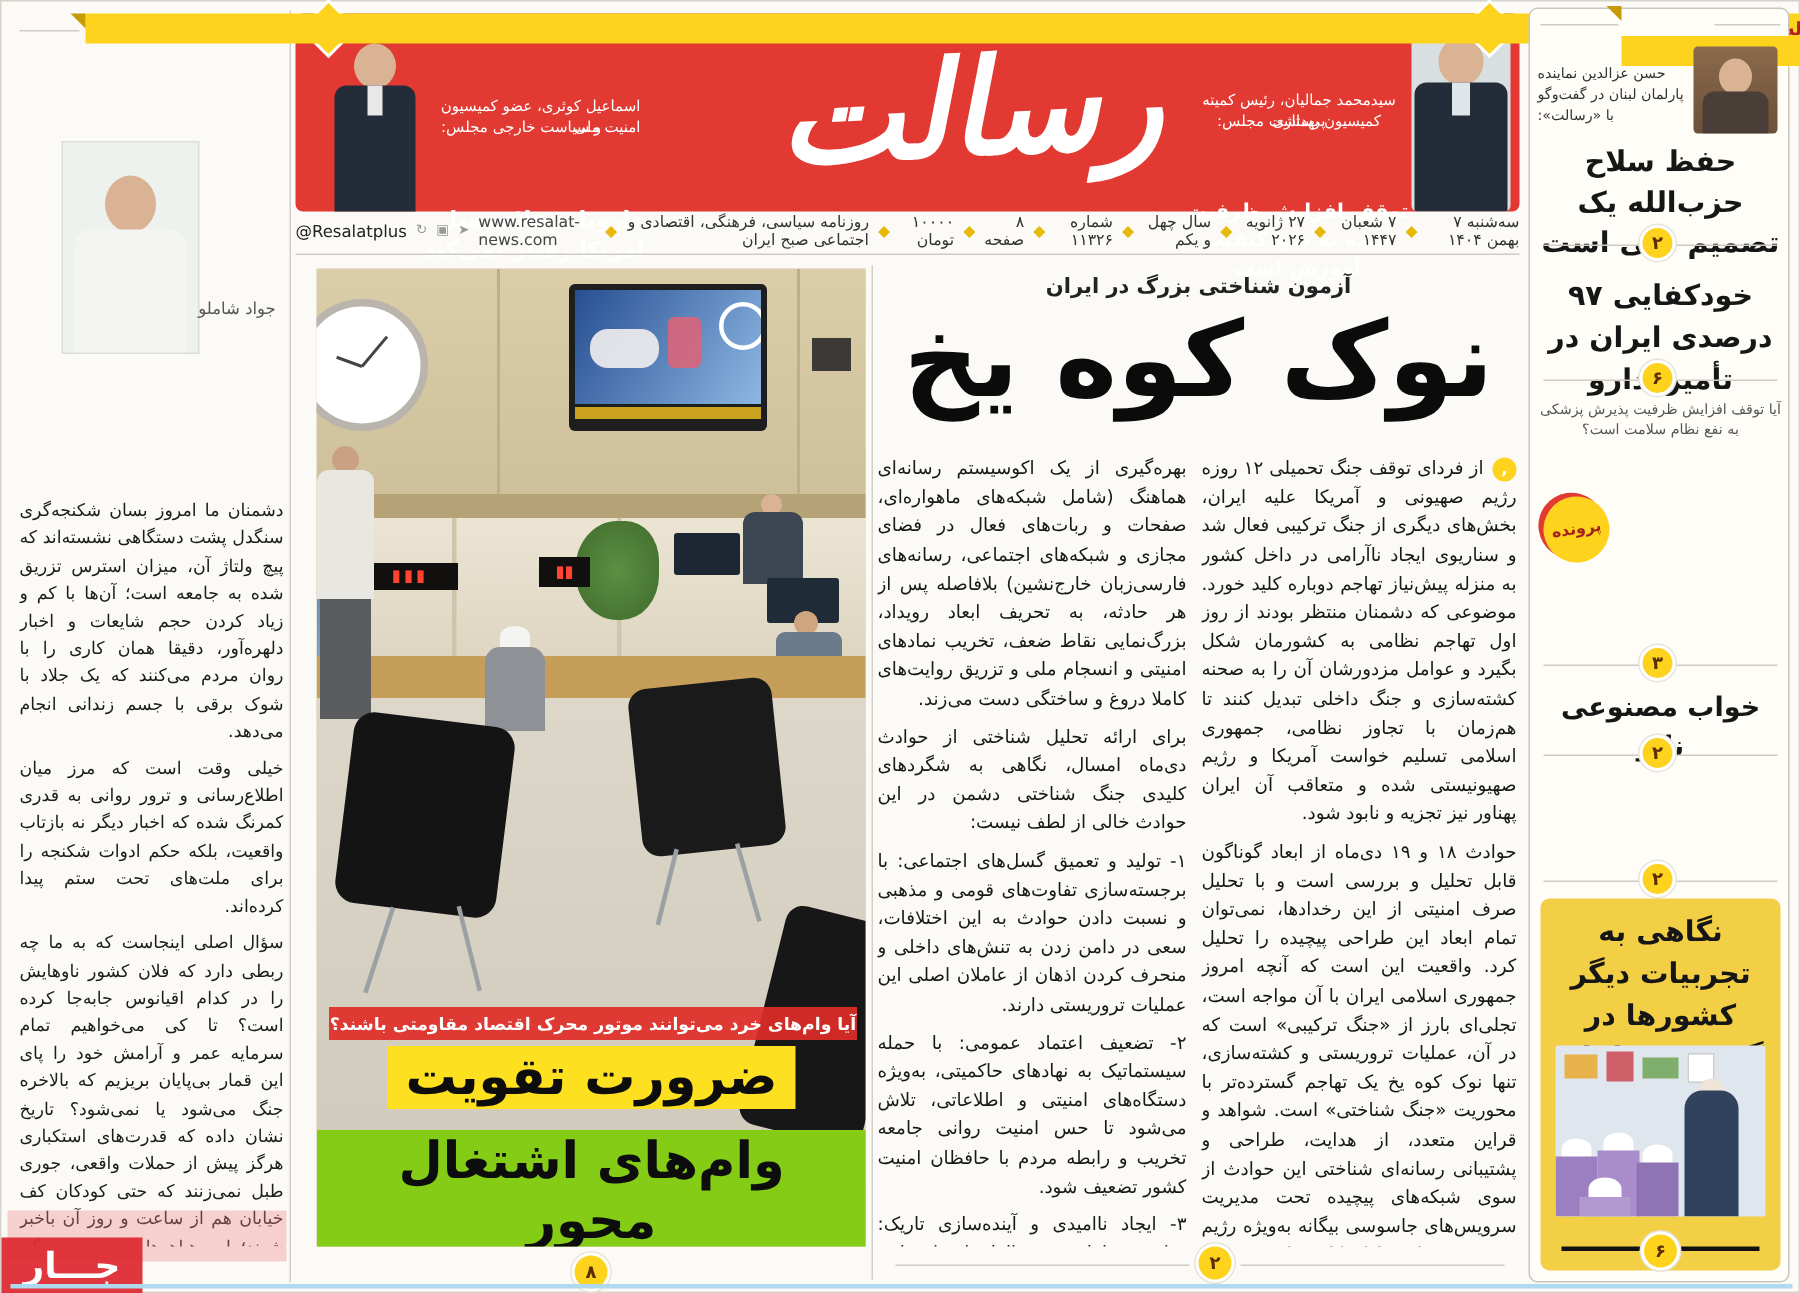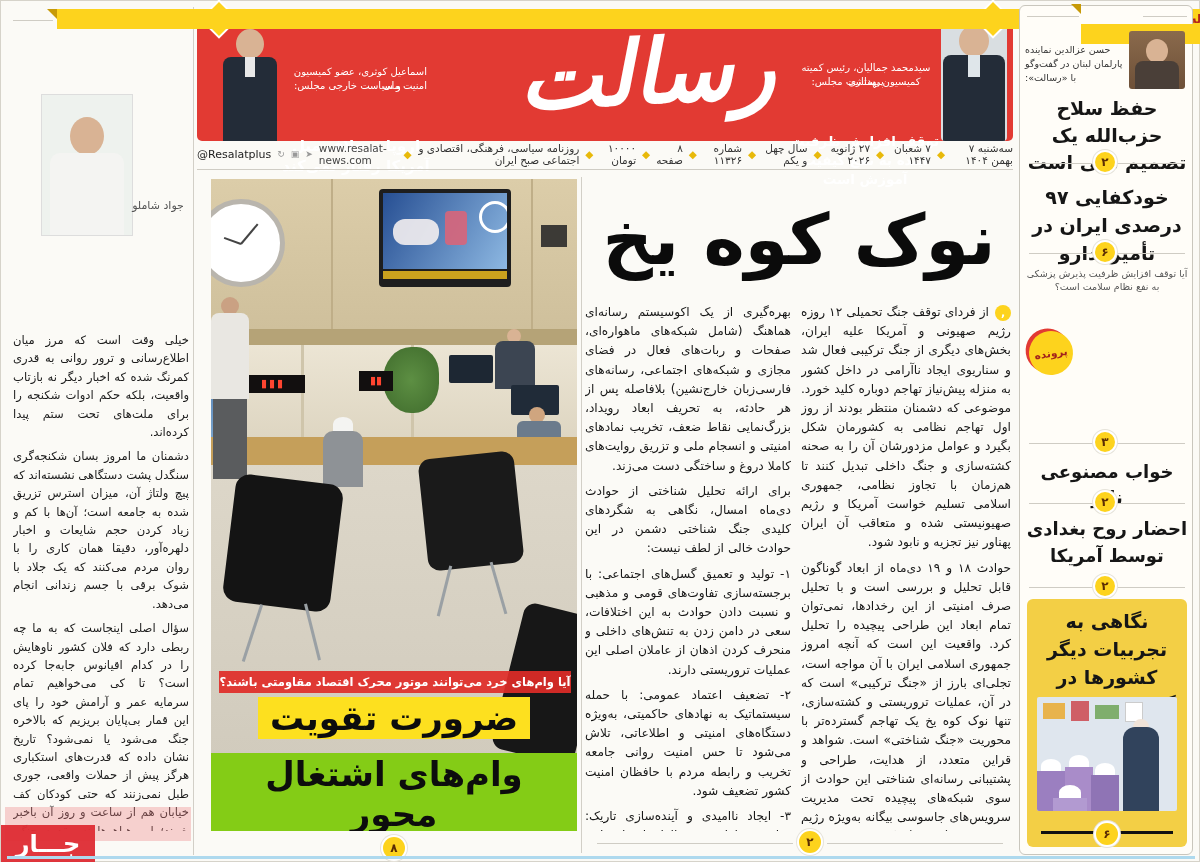--- a/index.html
+++ b/index.html
@@ -92,22 +92,22 @@
   <div class="abs tab" style="left:56px;top:8px">سرمقاله</div>
   <div class="abs fold" style="left:46px;top:8px"></div>
 
   <div class="abs" style="left:40px;top:93px;width:90px;height:140px;background:#eef2ee;border:1px solid #ddd;overflow:hidden">
     <div class="abs head" style="left:28px;top:22px;width:34px;height:38px"></div>
     <div class="abs" style="left:8px;top:58px;width:74px;height:82px;background:#f4f4f2;border-radius:10px 10px 0 0"></div>
   </div>
   <div class="abs" style="left:128px;top:198px;width:58px;font-size:11px;color:#555;text-align:center">جواد شاملو</div>
 
   <div class="abs j" style="left:12px;top:330px;width:176px;height:500px;overflow:hidden;font-size:11.6px;line-height:18.4px;color:#1c1c1c">
+    <p>دشمنان ما امروز بسان شکنجه‌گری سنگدل پشت دستگاهی نشسته‌اند که پیچ ولتاژ آن، میزان استرس تزریق شده به جامعه است؛ آن‌ها با کم و زیاد کردن حجم شایعات و اخبار دلهره‌آور، دقیقا همان کاری را با روان مردم می‌کنند که یک جلاد با شوک برقی با جسم زندانی انجام می‌دهد.</p>
     <p>خیلی وقت است که مرز میان اطلاع‌رسانی و ترور روانی به قدری کمرنگ شده که اخبار دیگر نه بازتاب واقعیت، بلکه حکم ادوات شکنجه را برای ملت‌های تحت ستم پیدا کرده‌اند.</p>
-    <p>دشمنان ما امروز بسان شکنجه‌گری سنگدل پشت دستگاهی نشسته‌اند که پیچ ولتاژ آن، میزان استرس تزریق شده به جامعه است؛ آن‌ها با کم و زیاد کردن حجم شایعات و اخبار دلهره‌آور، دقیقا همان کاری را با روان مردم می‌کنند که یک جلاد با شوک برقی با جسم زندانی انجام می‌دهد.</p>
     <p>سؤال اصلی اینجاست که به ما چه ربطی دارد که فلان کشور ناوهایش را در کدام اقیانوس جابه‌جا کرده است؟ تا کی می‌خواهیم تمام سرمایه عمر و آرامش خود را پای این قمار بی‌پایان بریزیم که بالاخره جنگ می‌شود یا نمی‌شود؟ تاریخ نشان داده که قدرت‌های استکباری هرگز پیش از حملات واقعی، جوری طبل نمی‌زنند که حتی کودکان کف خیابان هم از ساعت و روز آن باخبر شوند؛ این هیاهوها نه مقدمه جنگ، که خودِ جنگ است، اما از نوع روانی‌اش. ما دانسته یا ندانسته به زندانیان داوطلب اخبار بدل شده‌ایم و هر تیتر زرد و هر تحلیل بی‌اساس، تازیانه‌ای است که بر پیکر ذهنمان فرود می‌آوریم.</p>
 
   </div>
 
   <div class="abs" style="left:4px;top:806px;width:186px;height:34px;background:rgba(238,130,132,.35)"></div>
   <div class="abs" style="left:0;top:824px;width:94px;height:38px;background:rgba(222,43,51,.95);color:#fff;font-weight:bold;font-size:24px;text-align:center;line-height:38px">جـــار</div>
 
   <div class="abs" style="left:210px;top:178px;width:366px;height:652px;overflow:hidden;background:#d5c7a6">
 
     <div class="abs" style="left:0;top:0;width:366px;height:150px;background:linear-gradient(#dccda9,#cfc09c)"></div>
@@ -172,20 +172,21 @@
 
     <div class="abs" style="left:0;top:518px;width:366px;text-align:center">
       <span style="display:inline-block;background:#fde01f;color:#0d0d0d;font-size:34px;font-weight:bold;padding:1px 12px">ضرورت تقویت</span>
     </div>
     <div class="abs" style="left:0;top:574px;width:366px;text-align:center">
       <span style="display:inline-block;background:#84cc16;color:#0d0d0d;font-size:34px;font-weight:bold;padding:1px 12px">وام‌های اشتغال محور</span>
     </div>
   </div>
   <div class="abs pgcircle" style="left:382px;top:836px">۸</div>
 
+  <div class="abs c" style="left:584px;top:182px;width:428px;font-size:14px;font-weight:bold;color:#222">آزمون شناختی بزرگ در ایران</div>
   <div class="abs c" style="left:584px;top:198px;width:428px;font-size:70px;font-weight:bold;color:#0b0b0b;letter-spacing:-1px">نوک کوه یخ</div>
 
   <div class="abs" style="left:994px;top:304px;width:16px;height:16px;border-radius:50%;background:#fdd31d;color:#fff;font-size:11px;font-weight:bold;text-align:center;line-height:15px">,</div>
 
   <div class="abs j" style="left:800px;top:302px;width:210px;height:528px;overflow:hidden;font-size:12.2px;line-height:19.2px;color:#181818">
     <p style="text-indent:22px">از فردای توقف جنگ تحمیلی ۱۲ روزه رژیم صهیونی و آمریکا علیه ایران، بخش‌های دیگری از جنگ ترکیبی فعال شد و سناریوی ایجاد ناآرامی در داخل کشور به منزله پیش‌نیاز تهاجم دوباره کلید خورد. موضوعی که دشمنان منتظر بودند از روز اول تهاجم نظامی به کشورمان شکل بگیرد و عوامل مزدورشان آن را به صحنه کشته‌سازی و جنگ داخلی تبدیل کنند تا هم‌زمان با تجاوز نظامی، جمهوری اسلامی تسلیم خواست آمریکا و رژیم صهیونیستی شده و متعاقب آن ایران پهناور نیز تجزیه و نابود شود.</p>
     <p>حوادث ۱۸ و ۱۹ دی‌ماه از ابعاد گوناگون قابل تحلیل و بررسی است و با تحلیل صرف امنیتی از این رخدادها، نمی‌توان تمام ابعاد این طراحی پیچیده را تحلیل کرد. واقعیت این است که آنچه امروز جمهوری اسلامی ایران با آن مواجه است، تجلی‌ای بارز از «جنگ ترکیبی» است که در آن، عملیات تروریستی و کشته‌سازی، تنها نوک کوه یخ یک تهاجم گسترده‌تر با محوریت «جنگ شناختی» است. شواهد و قراین متعدد، از هدایت، طراحی و پشتیبانی رسانه‌ای شناختی این حوادث از سوی شبکه‌های پیچیده تحت مدیریت سرویس‌های جاسوسی بیگانه به‌ویژه رژیم صهیونیستی (موساد) حکایت دارد.</p>
 
   </div>
   <div class="abs j" style="left:584px;top:302px;width:206px;height:528px;overflow:hidden;font-size:12.2px;line-height:19.2px;color:#181818">
@@ -222,21 +223,20 @@
 
   <div class="abs c" style="left:1024px;top:266px;width:164px;font-size:9.5px;line-height:13px;color:#555">آیا توقف افزایش ظرفیت پذیرش پزشکی به نفع نظام سلامت است؟</div>
   <div class="abs" style="left:1028px;top:330px;width:44px;height:44px;border-radius:50%;background:#fdd31d;box-shadow:-3px -3px 0 0 #e23a33;transform:rotate(-8deg);color:#a3231c;font-size:10.5px;font-weight:bold;text-align:center;line-height:44px">پرونده</div>
   <div class="abs hr" style="left:1028px;top:442px;width:156px"></div>
   <div class="abs pgcircle" style="left:1094px;top:431px;width:20px;height:20px;line-height:20px">۳</div>
 
   <div class="abs sbhead c" style="left:1024px;top:458px;width:164px;font-size:18px;line-height:26px">خواب مصنوعی ناتو</div>
   <div class="abs hr" style="left:1028px;top:502px;width:156px"></div>
   <div class="abs pgcircle" style="left:1094px;top:491px;width:20px;height:20px;line-height:20px">۲</div>
 
-  <div class="abs sbhead c" style="left:1024px;top:514px;width:164px;font-size:18px;line-height:27px">احضار روح بغدادی توسط آمریکا</div>
   <div class="abs hr" style="left:1028px;top:586px;width:156px"></div>
   <div class="abs pgcircle" style="left:1094px;top:575px;width:20px;height:20px;line-height:20px">۲</div>
 
   <div class="abs" style="left:1026px;top:598px;width:160px;height:248px;background:#f3cf45;border-radius:6px">
     <div class="abs sbhead c" style="left:6px;top:8px;width:148px;font-size:19px;line-height:28px">نگاهی به تجربیات دیگر کشورها در گزینش معلمان</div>
 
     <div class="abs" style="left:10px;top:98px;width:140px;height:114px;background:#dfe6ee;overflow:hidden;border-radius:2px">
       <div class="abs" style="left:6px;top:6px;width:22px;height:16px;background:#e8b34c"></div>
       <div class="abs" style="left:34px;top:4px;width:18px;height:20px;background:#cf5f66"></div>
       <div class="abs" style="left:58px;top:8px;width:24px;height:14px;background:#7fae6d"></div>

